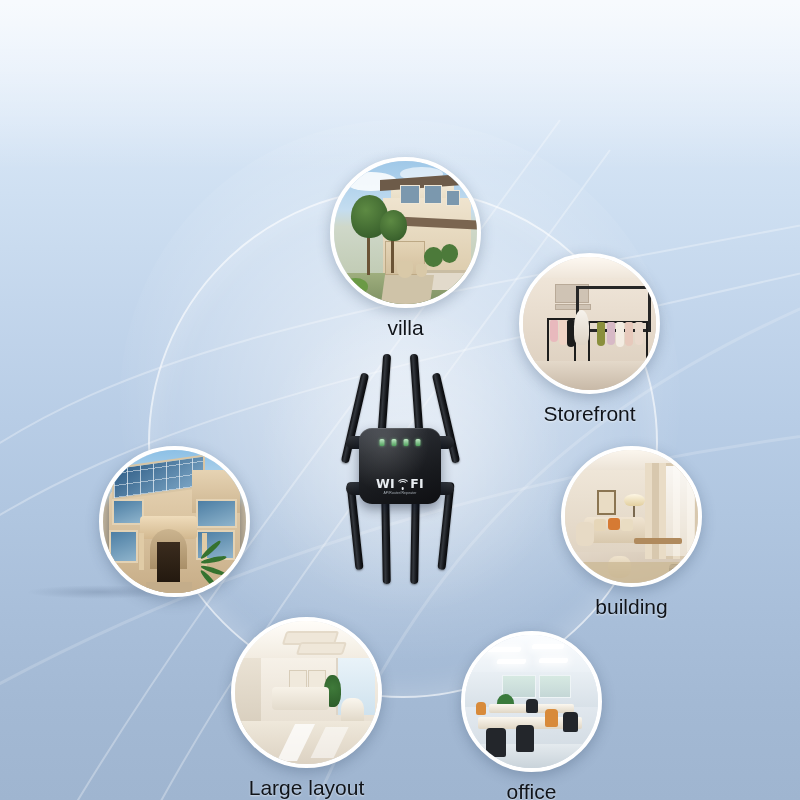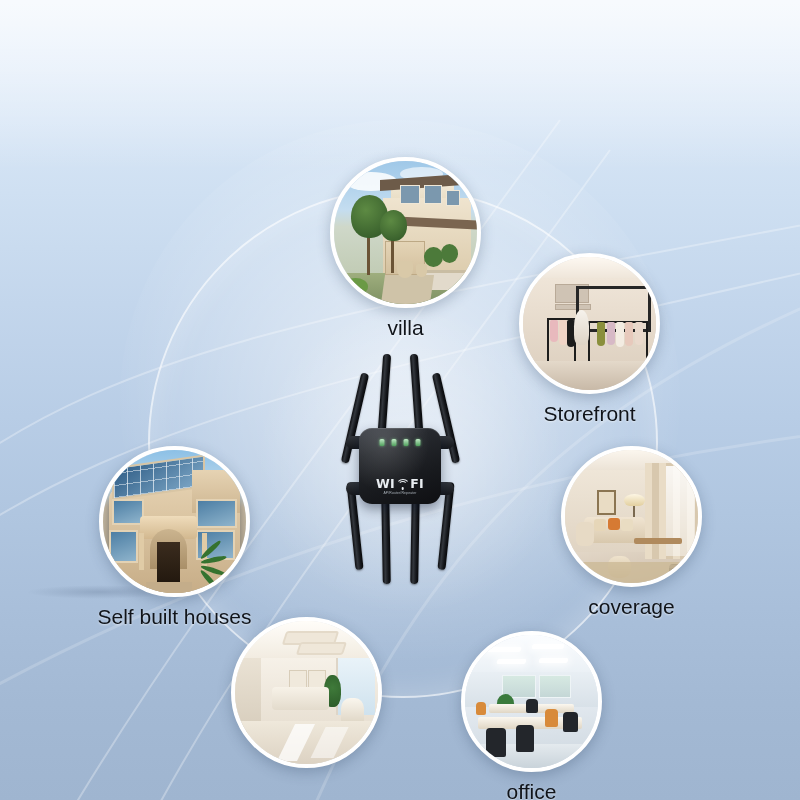--- a/index.html
+++ b/index.html
@@ -359,21 +359,20 @@
         <div class="door"></div>
         <div class="stepp"></div>
         <div class="palm">
           <div class="frond" style="left:14%;top:30%;transform:rotate(-42deg);"></div>
           <div class="frond" style="left:14%;top:38%;transform:rotate(-12deg);"></div>
           <div class="frond" style="left:14%;top:46%;transform:rotate(18deg);"></div>
           <div class="frond" style="left:14%;top:54%;transform:rotate(48deg);"></div>
         </div>
       </div>
     </div>
-    <div class="cap below">Self built houses</div>
   </div>
 
   <div class="node" style="left:231px;top:617px;">
     <div class="bubble" style="width:143px;height:143px;">
       <div class="scene large">
         <div class="ceil"></div>
         <div class="ceilpanel" style="left:34%;top:7%;width:34%;height:7%;"></div>
         <div class="ceilpanel" style="left:44%;top:15%;width:30%;height:6%;"></div>
         <div class="wall"></div>
         <div class="hall"></div>
@@ -381,20 +380,21 @@
         <div class="panelart" style="left:38%;top:34%;width:11%;height:16%;"></div>
         <div class="panelart" style="left:51%;top:34%;width:11%;height:16%;"></div>
         <div class="plant"></div>
         <div class="sofa"></div>
         <div class="chair"></div>
         <div class="floor"></div>
         <div class="sun" style="left:36%;bottom:2%;width:14%;height:26%;"></div>
         <div class="sun" style="left:58%;bottom:4%;width:16%;height:22%;opacity:.7;"></div>
       </div>
     </div>
+    <div class="cap below">Large layout</div>
   </div>
 
   <div class="node" style="left:461px;top:631px;">
     <div class="bubble" style="width:133px;height:133px;">
       <div class="scene office">
         <div class="ceil"></div>
         <div class="light" style="left:16%;top:9%;width:26%;height:4%;"></div>
         <div class="light" style="left:50%;top:7%;width:24%;height:4%;"></div>
         <div class="light" style="left:24%;top:18%;width:22%;height:3.5%;"></div>
         <div class="light" style="left:56%;top:17%;width:22%;height:3.5%;"></div>
@@ -430,21 +430,21 @@
         <div class="cush" style="left:22%;top:52%;background:#e6d6b8;"></div>
         <div class="cush" style="left:32%;top:51%;background:#d67a33;"></div>
         <div class="cush" style="left:42%;top:52%;background:#e9dcc2;"></div>
         <div class="arm"></div>
         <div class="table"></div>
         <div class="pouf"></div>
         <div class="drum"></div>
         <div class="rug"></div>
       </div>
     </div>
-    <div class="cap below">coverage</div>
+    <div class="cap below">building</div>
   </div>
 
   <div class="node" style="left:519px;top:253px;">
     <div class="bubble" style="width:133px;height:133px;">
       <div class="scene store">
         <div class="ceil"></div>
         <div class="backwall"></div>
         <div class="shelf" style="left:24%;top:20%;width:24%;height:13%;"></div>
         <div class="shelf" style="left:24%;top:35%;width:26%;height:3%;"></div>
         <div class="frameR"></div>

